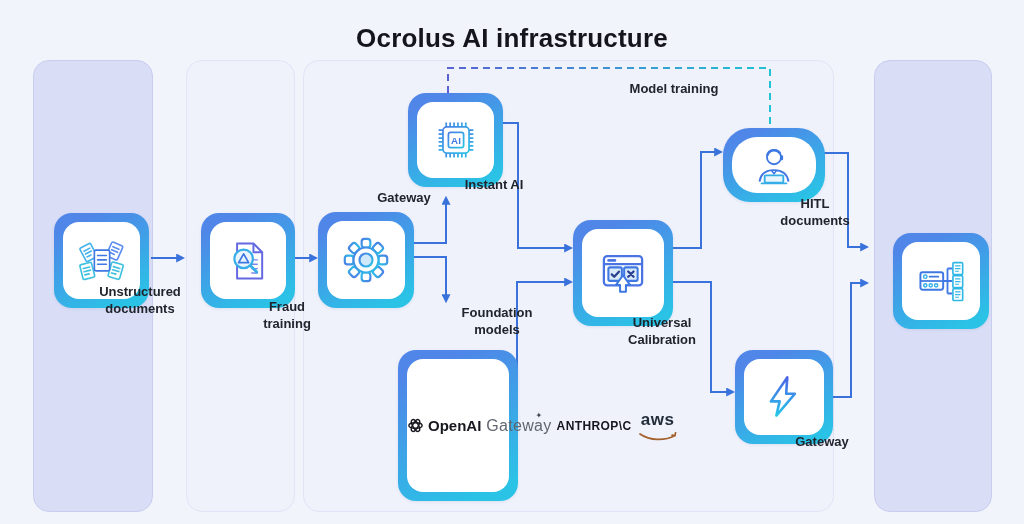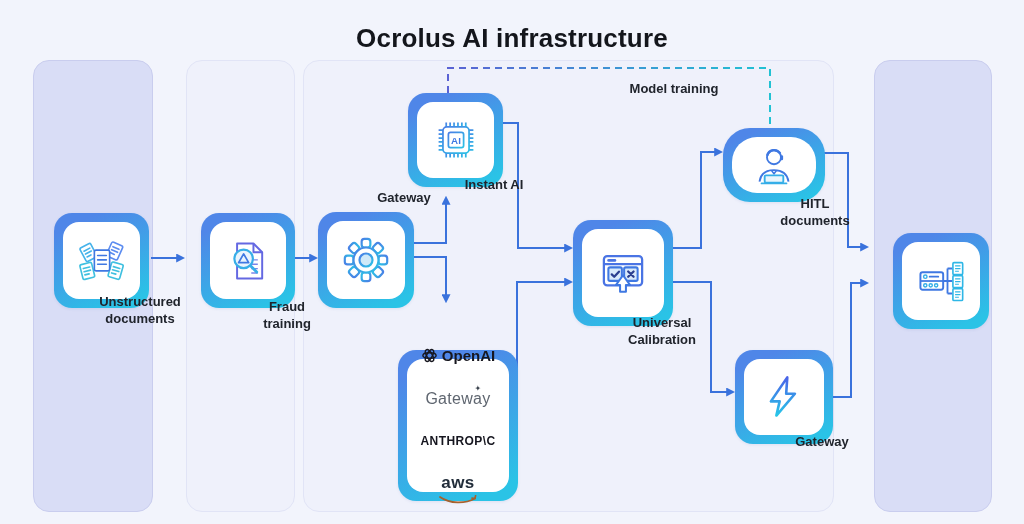--- a/index.html
+++ b/index.html
@@ -39,32 +39,32 @@
   #n-foundation{left:398px;top:350px;width:102px;height:133px;}
   #n-calibration{left:573px;top:220px;width:82px;height:88px;}
   #n-hitl{left:723px;top:128px;width:84px;height:56px;}
   #n-instant{left:735px;top:350px;width:80px;height:76px;}
   #n-output{left:893px;top:233px;width:78px;height:78px;}
   .label{
     position:absolute;z-index:4;transform:translateX(-50%);
     text-align:center;font-size:13px;font-weight:700;line-height:1.3;
     color:var(--label-text,#20242c);white-space:pre-line;margin-left:48px;
   }
-  #l-unstructured{left:92px;top:294px;}
+  #l-unstructured{left:92px;top:284px;}
   #l-fraud{left:239px;top:299px;}
   #l-gateway{left:356px;top:190px;}
   #l-ocrolus{left:446px;top:177px;}
   #l-model-training{left:626px;top:81px;}
   #l-foundation{left:449px;top:305px;}
   #l-calibration{left:614px;top:315px;}
   #l-hitl{left:767px;top:196px;}
   #l-instant{left:774px;top:434px;}
   #l-output{left:931px;top:317px;}
   
-  .logo-stack{display:flex;flex-direction:column;align-items:center;gap:26px;width:100%;}
+  .logo-stack{display:flex;flex-direction:row;align-items:center;gap:5px;width:100%;}
   .logo-row{display:flex;align-items:center;justify-content:center;gap:4px;}
   .logo-openai{font-size:15px;font-weight:700;color:#17171f;}
   .logo-gemini{position:relative;font-size:16px;color:#5f6670;font-weight:400;letter-spacing:.3px;}
   .gemini-star{position:absolute;top:-6px;right:9px;font-size:8px;color:#3a424d;}
   .logo-anthropic{font-size:12px;font-weight:700;color:#16161f;letter-spacing:.4px;text-align:center;}
   .logo-aws{display:flex;flex-direction:column;align-items:center;line-height:1;}
   .aws-text{font-size:17px;font-weight:700;color:#222d3a;letter-spacing:.5px;}
 </style>
 </head>
 <body>
@@ -291,19 +291,21 @@
     </div>
   </div>
 
   <div class="label" id="l-unstructured">Unstructured
 documents</div>
   <div class="label" id="l-fraud">Fraud
 training</div>
   <div class="label" id="l-gateway">Gateway</div>
   <div class="label" id="l-ocrolus">Instant AI</div>
   <div class="label" id="l-model-training">Model training</div>
+  <div class="label" id="l-foundation">Foundation
+models</div>
   <div class="label" id="l-calibration">Universal
 Calibration</div>
   <div class="label" id="l-hitl">HITL
 documents</div>
   <div class="label" id="l-instant">Gateway</div>
 
 </div>
 
 </body></html>

